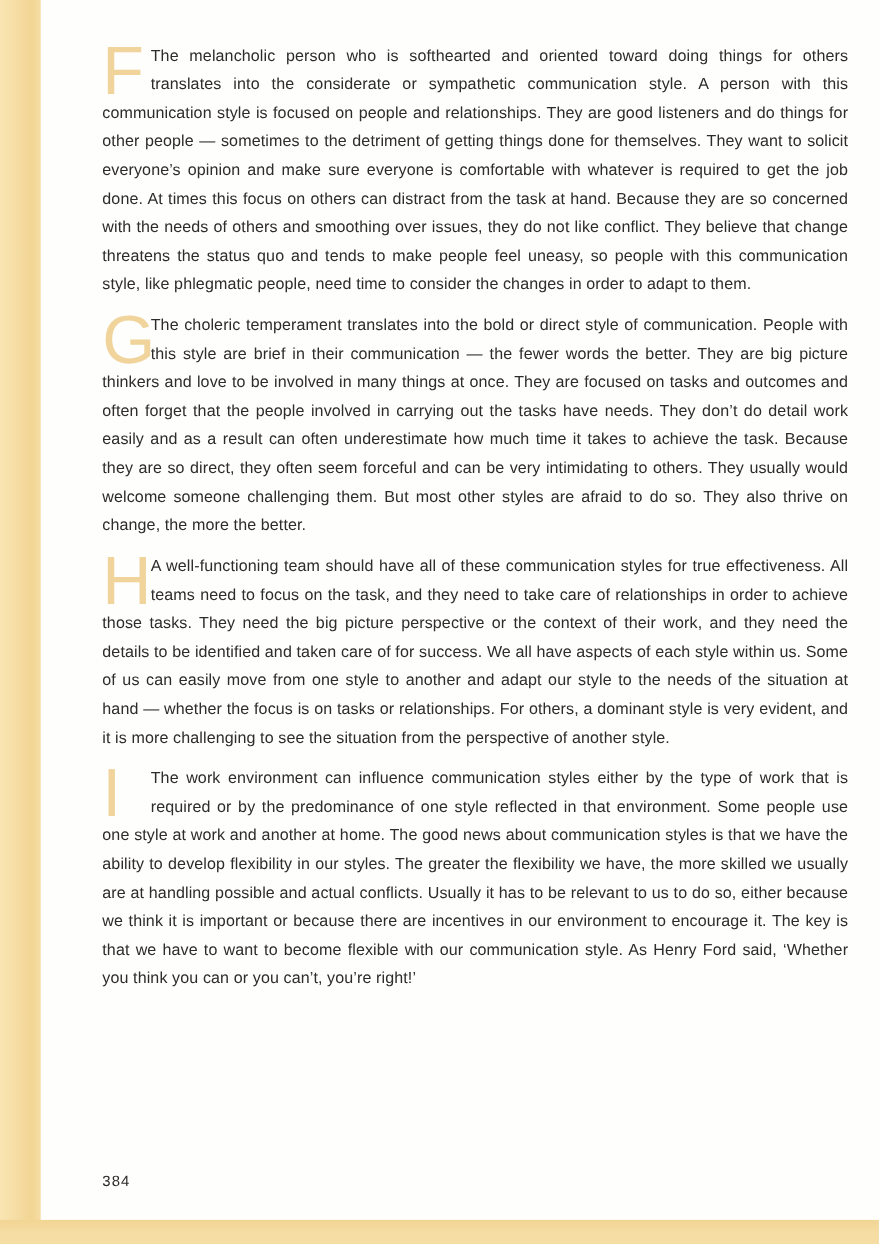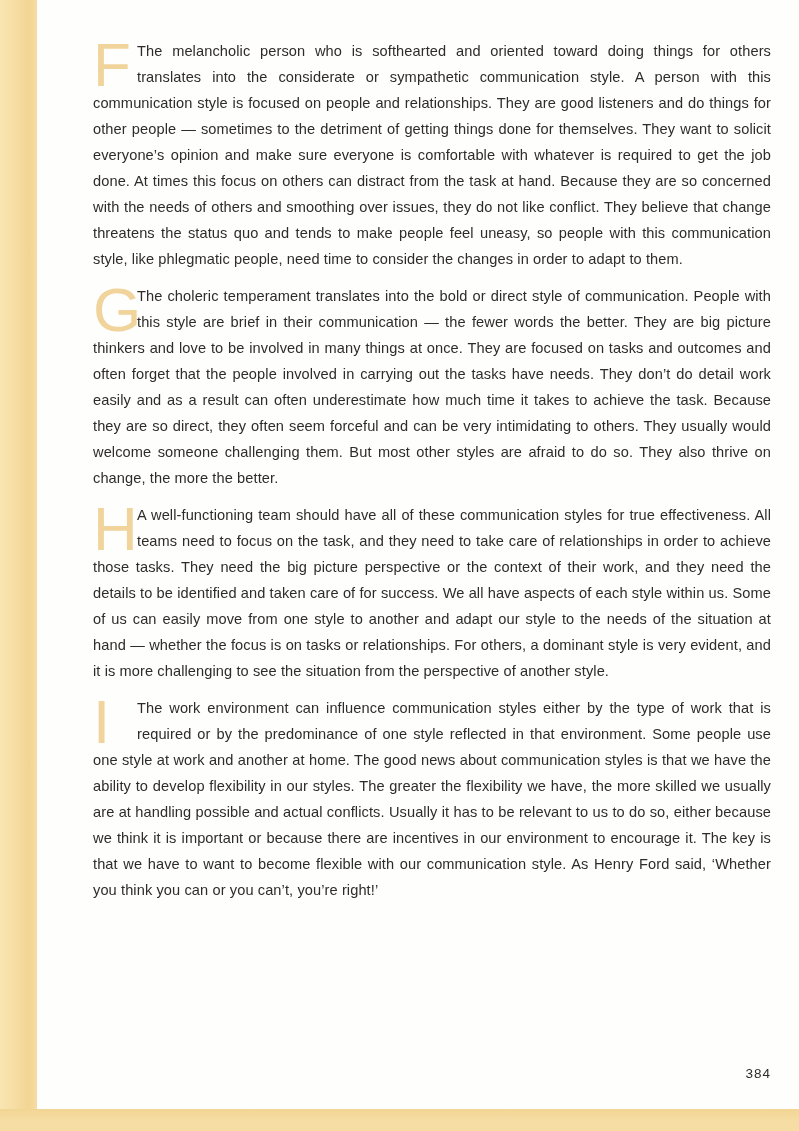--- a/index.html
+++ b/index.html
@@ -64,21 +64,21 @@
     font-size: 62px;
     line-height: 50px;
     color: var(--dropcap, #f1d49c);
     text-align: left;
   }
   .page-number {
     position: absolute;
     left: 93px;
     top: 1066px;
     width: 678px;
-    text-align: right;
+    text-align: left;
     font-size: 13.5px;
     letter-spacing: 1px;
     color: var(--body-text, #2e2c29);
   }
 </style>
 </head>
 <body>
 
 <div class="left-stripe"></div>
 <div class="bottom-band"></div>

